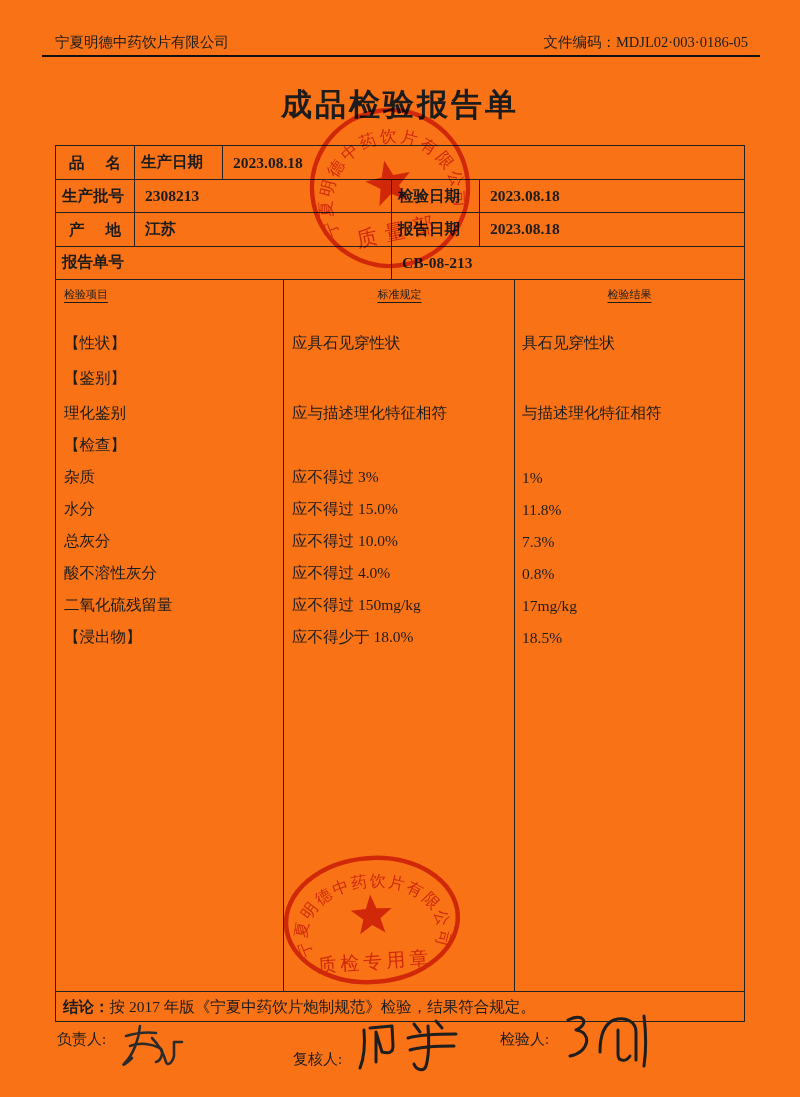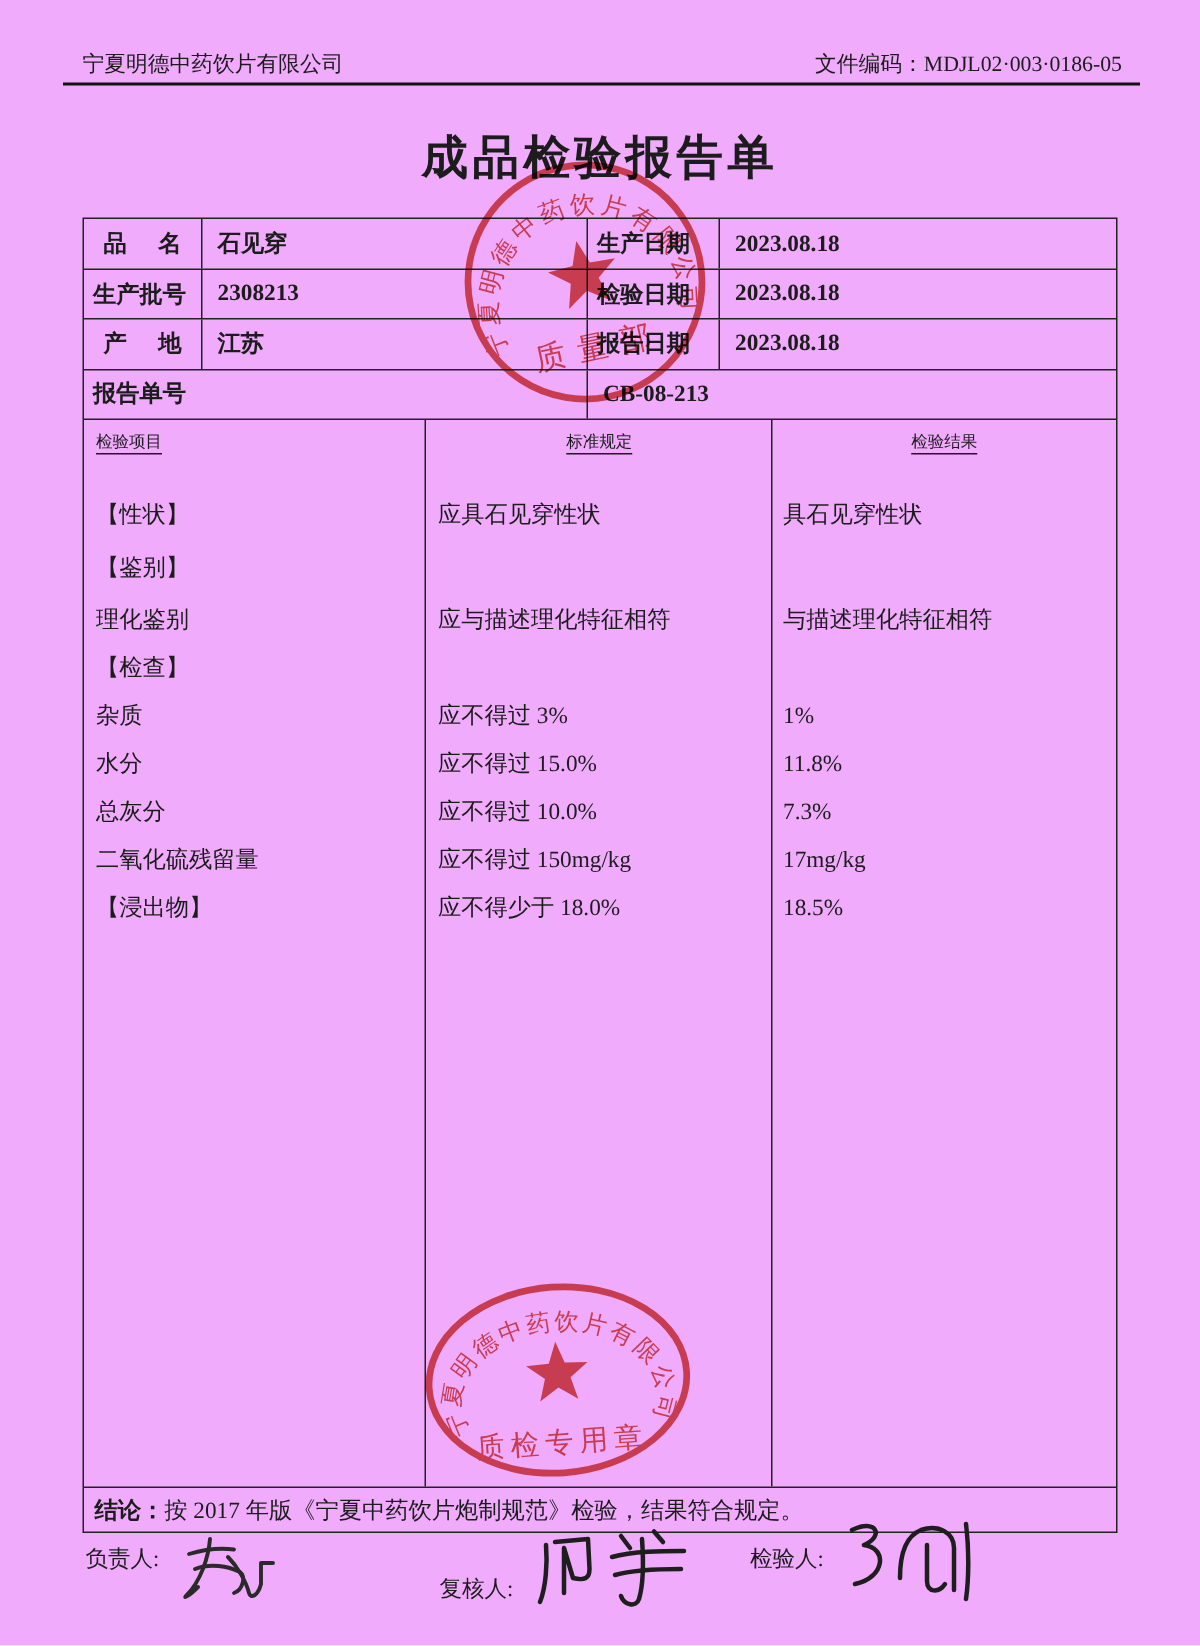--- a/index.html
+++ b/index.html
@@ -1,17 +1,17 @@
 <!DOCTYPE html>
 <html><head>
 <meta charset="utf-8">
 <style>
   html,body{margin:0;padding:0;background:#ffffff;}
   .page{
-    position:relative;width:800px;height:1097px;background:#f0abfc;
+    position:relative;width:800px;height:1097px;background:#f97316;
     font-family:"Liberation Serif","DejaVu Serif",serif;color:#1c1c1c;overflow:hidden;
   }
   
   .doc-header{position:absolute;left:55px;right:52px;top:33px;display:flex;justify-content:space-between;font-size:14.5px;}
   .header-rule{position:absolute;left:42px;right:40px;top:55px;border-top:2px solid #111;}
   .title{position:absolute;left:0;right:0;top:84px;text-align:center;font-size:31px;font-weight:bold;letter-spacing:3px;}
   
   .report-table{position:absolute;left:55px;top:145px;width:690px;height:877px;border:1.5px solid #222;box-sizing:border-box;}
   .info-grid{width:100%;}
   .info-row{display:flex;height:33.2px;box-sizing:border-box;}
@@ -69,21 +69,20 @@
 
   <div class="title">成品检验报告单</div>
 
   <div class="report-table">
 
     <div class="info-grid">
       <div class="info-row">
         <div class="cell w-label1">
             <span class="justify-label" style="width:100%">品名</span>
           </div>
-        <div class="cell w-value1 bl pad-val">石见穿</div>
         <div class="cell w-label2 bl">生产日期</div>
         <div class="cell w-value2 bl pad-val">2023.08.18</div>
       </div>
       <div class="info-row">
         <div class="cell w-label1">生产批号</div>
         <div class="cell w-value1 bl pad-val">2308213</div>
         <div class="cell w-label2 bl">检验日期</div>
         <div class="cell w-value2 bl pad-val">2023.08.18</div>
       </div>
       <div class="info-row">
@@ -138,20 +137,25 @@
         </div>
         <div class="ins-row">
           <div class="ins-item">水分</div>
           <div class="ins-std">应不得过 15.0%</div>
           <div class="ins-res">11.8%</div>
         </div>
         <div class="ins-row">
           <div class="ins-item">总灰分</div>
           <div class="ins-std">应不得过 10.0%</div>
           <div class="ins-res">7.3%</div>
+        </div>
+        <div class="ins-row">
+          <div class="ins-item">酸不溶性灰分</div>
+          <div class="ins-std">应不得过 4.0%</div>
+          <div class="ins-res">0.8%</div>
         </div>
         <div class="ins-row">
           <div class="ins-item">二氧化硫残留量</div>
           <div class="ins-std">应不得过 150mg/kg</div>
           <div class="ins-res">17mg/kg</div>
         </div>
         <div class="ins-row">
           <div class="ins-item">【浸出物】</div>
           <div class="ins-std">应不得少于 18.0%</div>
           <div class="ins-res">18.5%</div>

